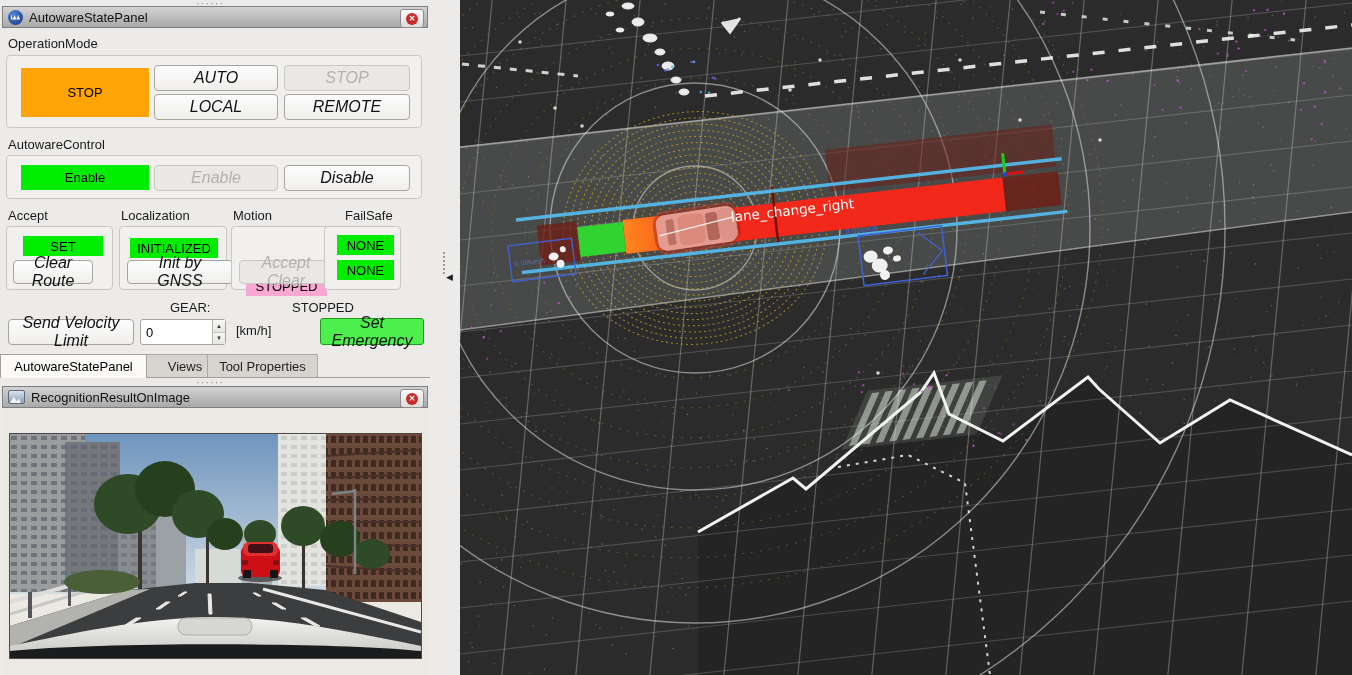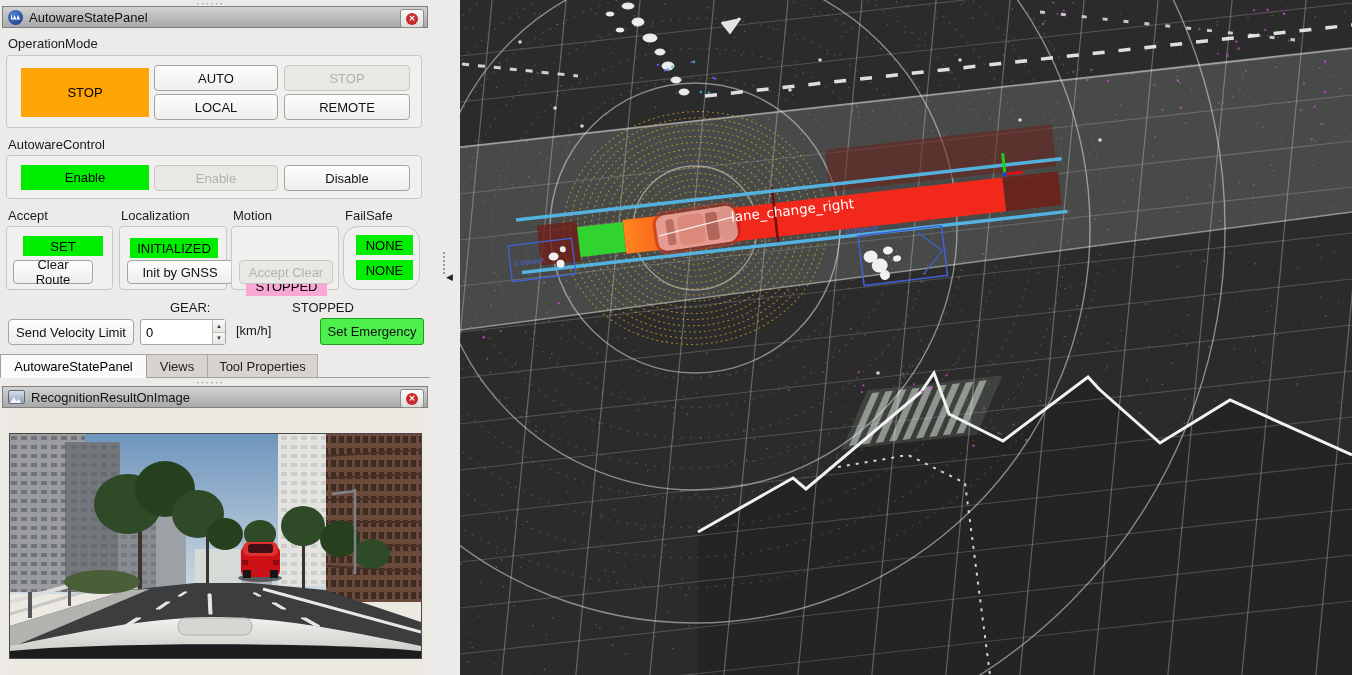--- a/index.html
+++ b/index.html
@@ -22,22 +22,22 @@
     clip-path:polygon(0 0,20% 100%,40% 25%,60% 100%,80% 25%,100% 100%,100% 100%,0 100%);}
   .img-icon{width:15px;height:12px;margin-left:5px;border:1px solid #5a6a7a;border-radius:2px;
     background:linear-gradient(#d9e2ec,#8ba1b8);position:relative;overflow:hidden;}
   .img-icon .mt{position:absolute;left:1px;bottom:0;width:11px;height:6px;background:#f4f6f8;
     clip-path:polygon(0 100%,35% 0,60% 70%,80% 30%,100% 100%);}
   .dots{position:absolute;color:#8d8d8b;font-size:11px;letter-spacing:1px;line-height:6px;}
   
   .lbl{position:absolute;font-size:13px;color:#1a1a1a;}
   .gbox{position:absolute;border:1px solid #c9c7c3;border-radius:4px;background:#f1f0ee;box-sizing:border-box;}
   .btn{position:absolute;background:linear-gradient(#fdfdfd,#efeeec);border:1px solid #a6a4a0;
-    border-radius:4px;font-size:13px;color:#111;display:flex;align-items:center;justify-content:center;
-    box-sizing:border-box;cursor:pointer;}
+    border-radius:4px;font-size:16px;color:#111;display:flex;align-items:center;justify-content:center;
+    box-sizing:border-box;cursor:pointer;font-style:italic;}
   .btn.disabled{background:#e9e8e5;color:#b4b2ae;border-color:#c9c7c3;cursor:default;}
   .badge{position:absolute;font-size:13px;color:#000;display:flex;align-items:center;justify-content:center;}
   .badge.green{background:#00ed00;}
   .badge.orange{background:#f9a8d4;margin-top:40px;}
   .bigstate{position:absolute;font-size:13px;color:#000;display:flex;align-items:center;justify-content:center;}
   
   .spin{position:absolute;background:#fff;border:1px solid #a6a4a0;border-radius:3px;box-sizing:border-box;display:flex;}
   .spin input{border:none;outline:none;width:64px;font-size:13px;padding-left:5px;
     font-family:"Liberation Sans",sans-serif;background:transparent;}
   .spin .btns{width:17px;border-left:1px solid #b9b7b3;display:flex;flex-direction:column;}
@@ -105,41 +105,41 @@
     <div class="gbox" style="left:119px;top:226px;width:108px;height:64px;">
       <div class="badge green" style="left:10px;top:11px;width:88px;height:20px;">INITIALIZED</div>
       <button class="btn" style="left:7px;top:33px;width:106px;height:24px;">Init by GNSS</button>
     </div>
 
     <div class="gbox" style="left:231px;top:226px;width:108px;height:64px;">
       <div class="badge orange" style="left:14px;top:9px;width:81px;height:20px;">STOPPED</div>
       <button class="btn disabled" style="left:7px;top:33px;width:94px;height:24px;">Accept Clear</button>
     </div>
 
-    <div class="gbox" style="left:343px;top:226px;width:77px;height:64px;border-radius:15px;">
+    <div class="gbox" style="left:324px;top:226px;width:77px;height:64px;">
       <div class="badge green" style="left:12px;top:8px;width:57px;height:20px;">NONE</div>
       <div class="badge green" style="left:12px;top:33px;width:57px;height:20px;">NONE</div>
     </div>
 
     <div class="lbl" style="left:170px;top:300px;">GEAR:</div>
     <div class="lbl" style="left:292px;top:300px;">STOPPED</div>
 
     <button class="btn" style="left:8px;top:319px;width:126px;height:26px;">Send Velocity Limit</button>
     <div class="spin" style="left:140px;top:319px;width:86px;height:26px;">
       <input value="0" style="">
       <div class="btns">
         <div class="sb">▲</div>
         <div class="sb">▼</div>
       </div>
     </div>
     <div class="lbl" style="left:236px;top:323px;">[km/h]</div>
     <button class="btn" style="left:320px;top:318px;width:104px;height:27px;background:#4cef4c;border:1px solid #1c9c1c;border-radius:3px;">Set Emergency</button>
 
     <div class="tab active" style="left:0;top:354px;width:147px;">AutowareStatePanel</div>
-    <div class="tab inactive" style="left:137px;top:354px;width:80px;">Views</div>
+    <div class="tab inactive" style="left:145px;top:354px;width:80px;">Views</div>
     <div class="tab inactive" style="left:207px;top:354px;width:111px;">Tool Properties</div>
     <div class="tabbase" style="top:377px;"></div>
     <div class="dots" style="left:196px;top:379px;">······</div>
 
     <div class="titlebar" style="top:386px;">
       <div class="img-icon">
           <div class="mt"></div>
         </div>
       <span class="ttl">RecognitionResultOnImage</span>
       <div class="close-btn" style="top:2px;">

